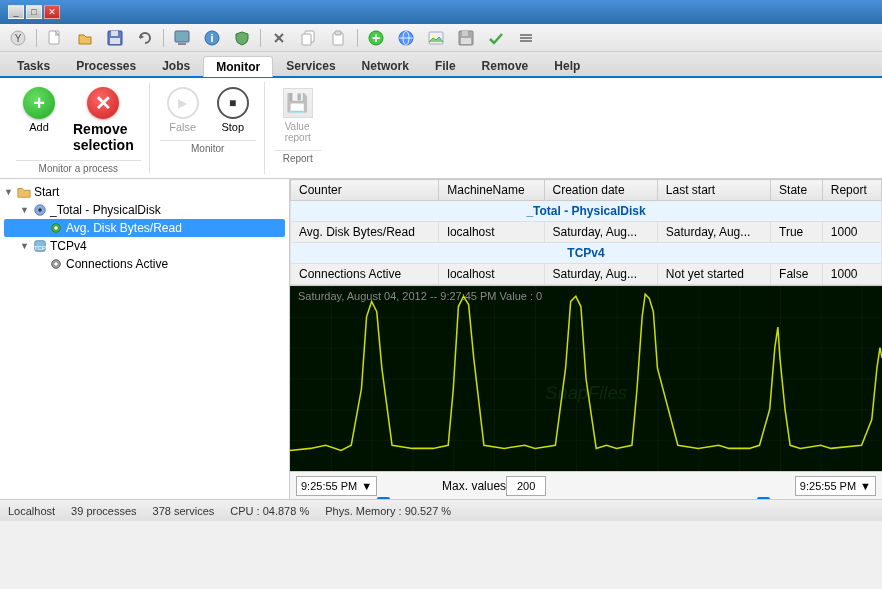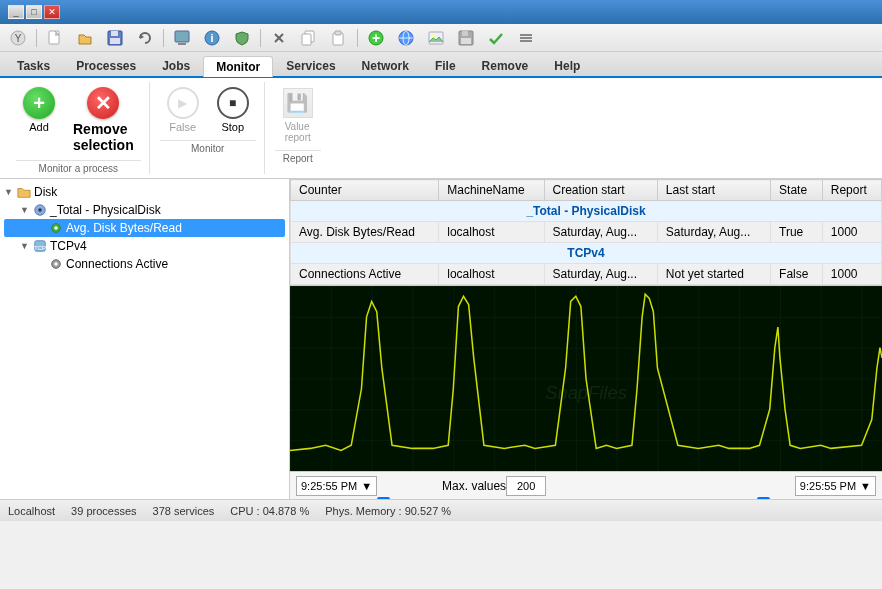--- a/index.html
+++ b/index.html
@@ -490,21 +490,21 @@
 
   <div class="tree-panel">
 
     <div class="tree-item">
       <span class="tree-expand">▼</span>
       <span class="tree-icon">
         <svg width="14" height="14" viewBox="0 0 16 16">
             <path d="M1,4 h5 l2,2 h7 v8 h-14 z" fill="#f0c060" stroke="#aa8020" stroke-width="0.8"></path>
           </svg>
       </span>
-      <span>Disk</span>
+      <span>Start</span>
     </div>
 
     <div class="tree-item" style="padding-left:16px;">
       <span class="tree-expand">▼</span>
       <span class="tree-icon">
         <svg width="14" height="14" viewBox="0 0 16 16">
             <circle cx="8" cy="8" r="6" fill="#88aadd" stroke="#5577bb"></circle>
             <circle cx="8" cy="8" r="2" fill="#334"></circle>
           </svg>
       </span>
@@ -546,21 +546,21 @@
   </div>
 
   <div class="right-panel">
 
     <div class="table-container">
       <table class="data-table">
         <thead>
           <tr>
             <th>Counter</th>
             <th>MachineName</th>
-            <th>Creation start</th>
+            <th>Creation date</th>
             <th>Last start</th>
             <th>State</th>
             <th>Report</th>
           </tr>
         </thead>
         <tbody>
 
           <tr class="group-row">
             <td colspan="6">_Total - PhysicalDisk</td>
           </tr>
@@ -582,20 +582,21 @@
             <td>Saturday, Aug...</td>
             <td>Not yet started</td>
             <td>False</td>
             <td>1000</td>
           </tr>
         </tbody>
       </table>
     </div>
 
     <div class="chart-area" style="flex:1; min-height:170px;">
+      <div class="chart-label">Saturday, August 04, 2012 -- 9:27:45 PM  Value : 0</div>
       <svg class="chart-canvas" viewBox="0 0 580 180" preserveAspectRatio="none">
 
         <defs>
           <pattern id="grid" width="40" height="30" patternUnits="userSpaceOnUse">
             <path d="M 40 0 L 0 0 0 30" fill="none" stroke="#1a3a1a" stroke-width="0.5"></path>
           </pattern>
         </defs>
         <rect width="580" height="180" fill="#001200"></rect>
         <rect width="580" height="180" fill="url(#grid)"></rect>
 

